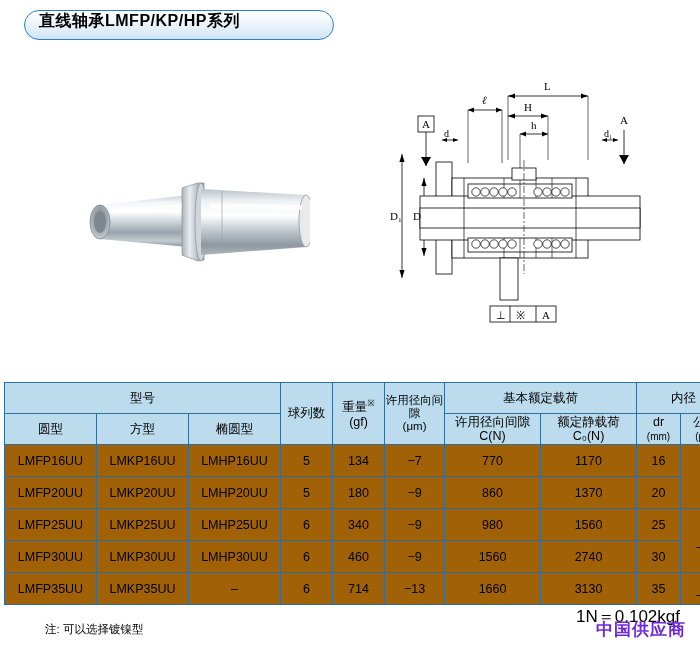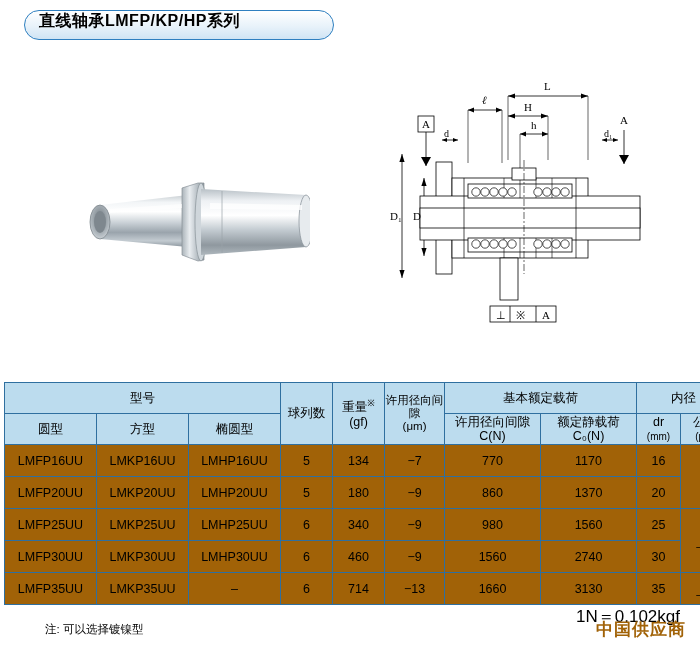--- a/index.html
+++ b/index.html
@@ -124,21 +124,21 @@
     position: absolute;
     right: 20px;
     top: 605px;
     font-size: 17px;
   }
   .watermark {
     position: absolute;
     right: 14px;
     top: 618px;
     font-size: 17px;
-    color: #a16207;
+    color: #6d28d9;
     font-weight: bold;
     letter-spacing: 1px;
     user-select: none;
   }
 </style>
 </head>
 <body>
 
 <div class="title-wrap">
   <div class="title-pill">

